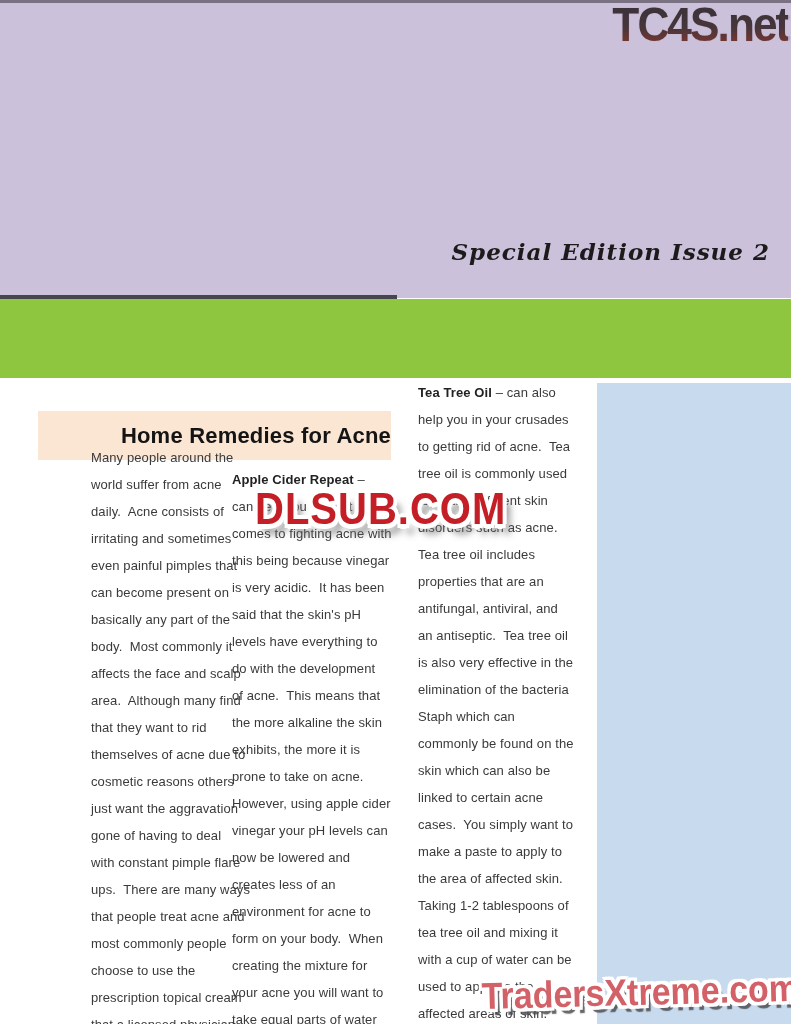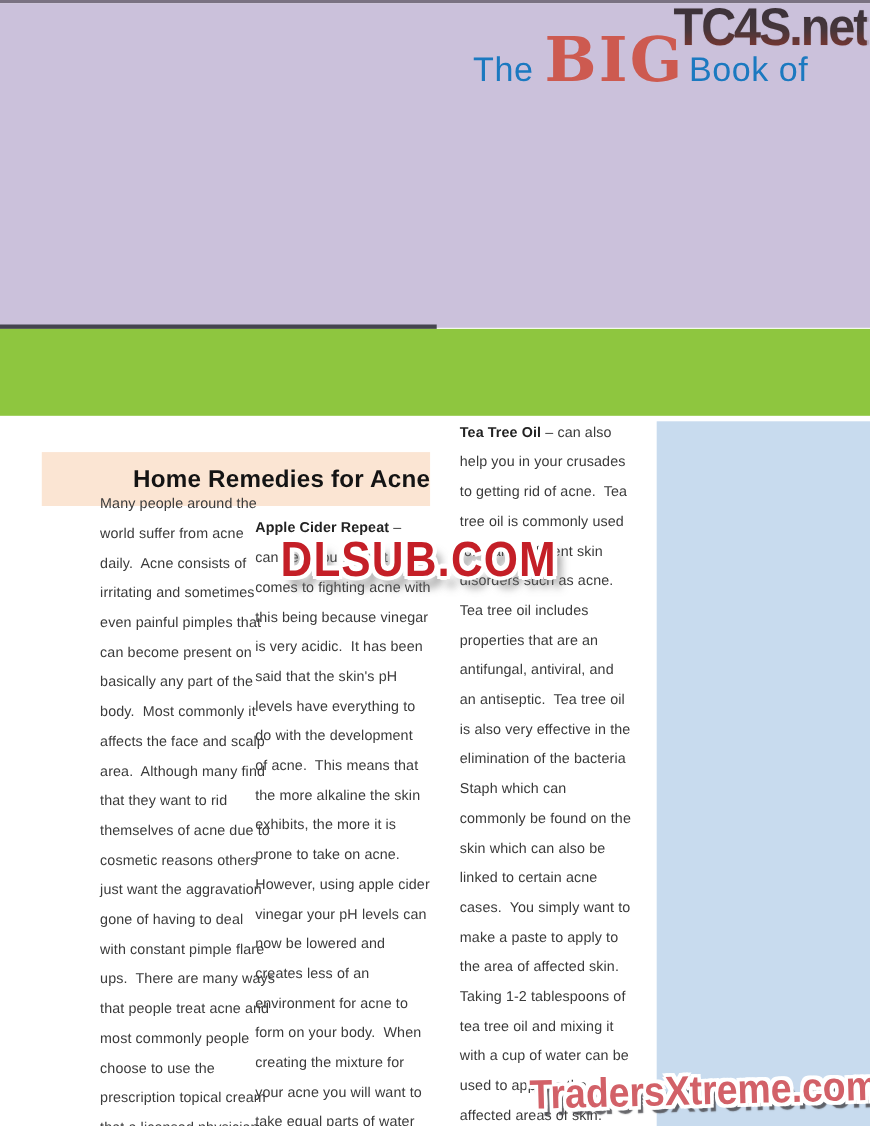--- a/index.html
+++ b/index.html
@@ -72,25 +72,21 @@
 <body>
 
 <div class="page">
 
   <div class="top-strip"></div>
   <div class="purple-header"></div>
   <div class="purple-bottom-line"></div>
   <div class="green-band"></div>
   <div class="blue-panel"></div>
 
-  <div class="mast-line1">
-    <span class="mast-the">The</span>
-    <span class="mast-big">BIG</span>
-    <span class="mast-bookof">Book of</span>
-  </div>
+  <div class="mast-line4">Special Edition Issue 2</div>
 
   <div class="title-bar">
     <span class="title-text">Home Remedies for Acne</span>
   </div>
 
   <div class="col col-1"><span>Many people around the
 world suffer from acne
 daily.  Acne consists of
 irritating and sometimes
 even painful pimples that

